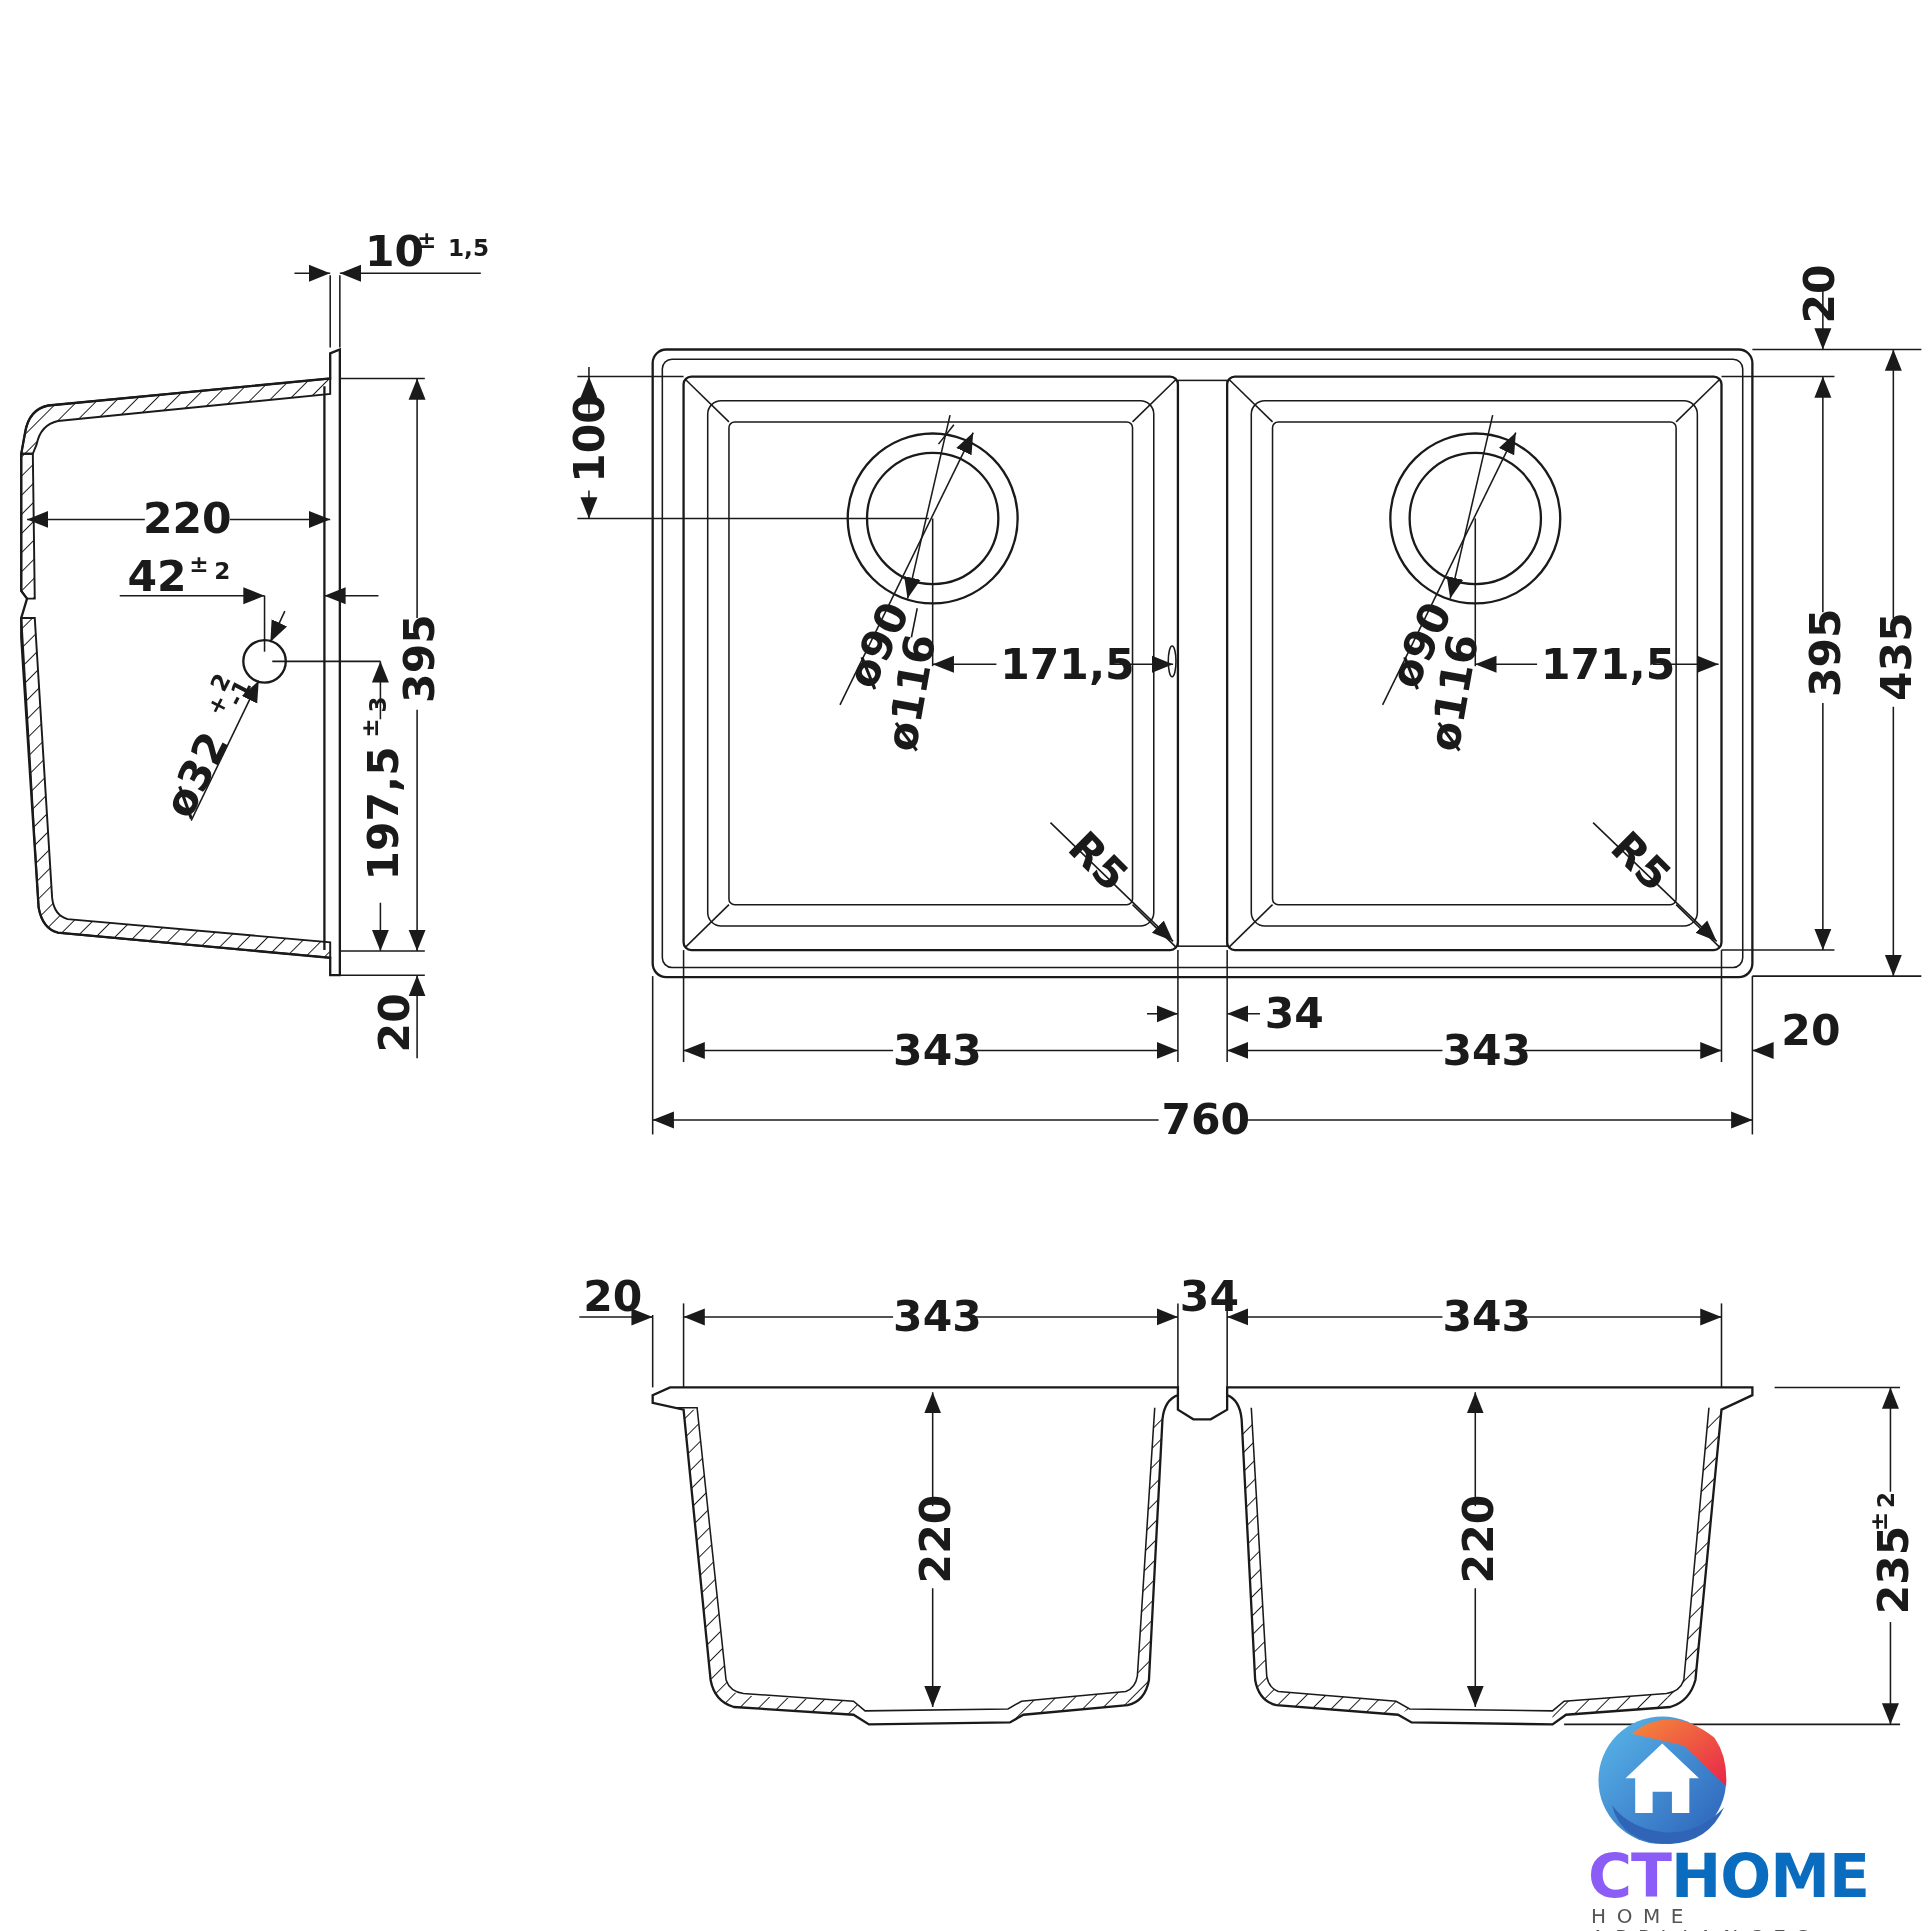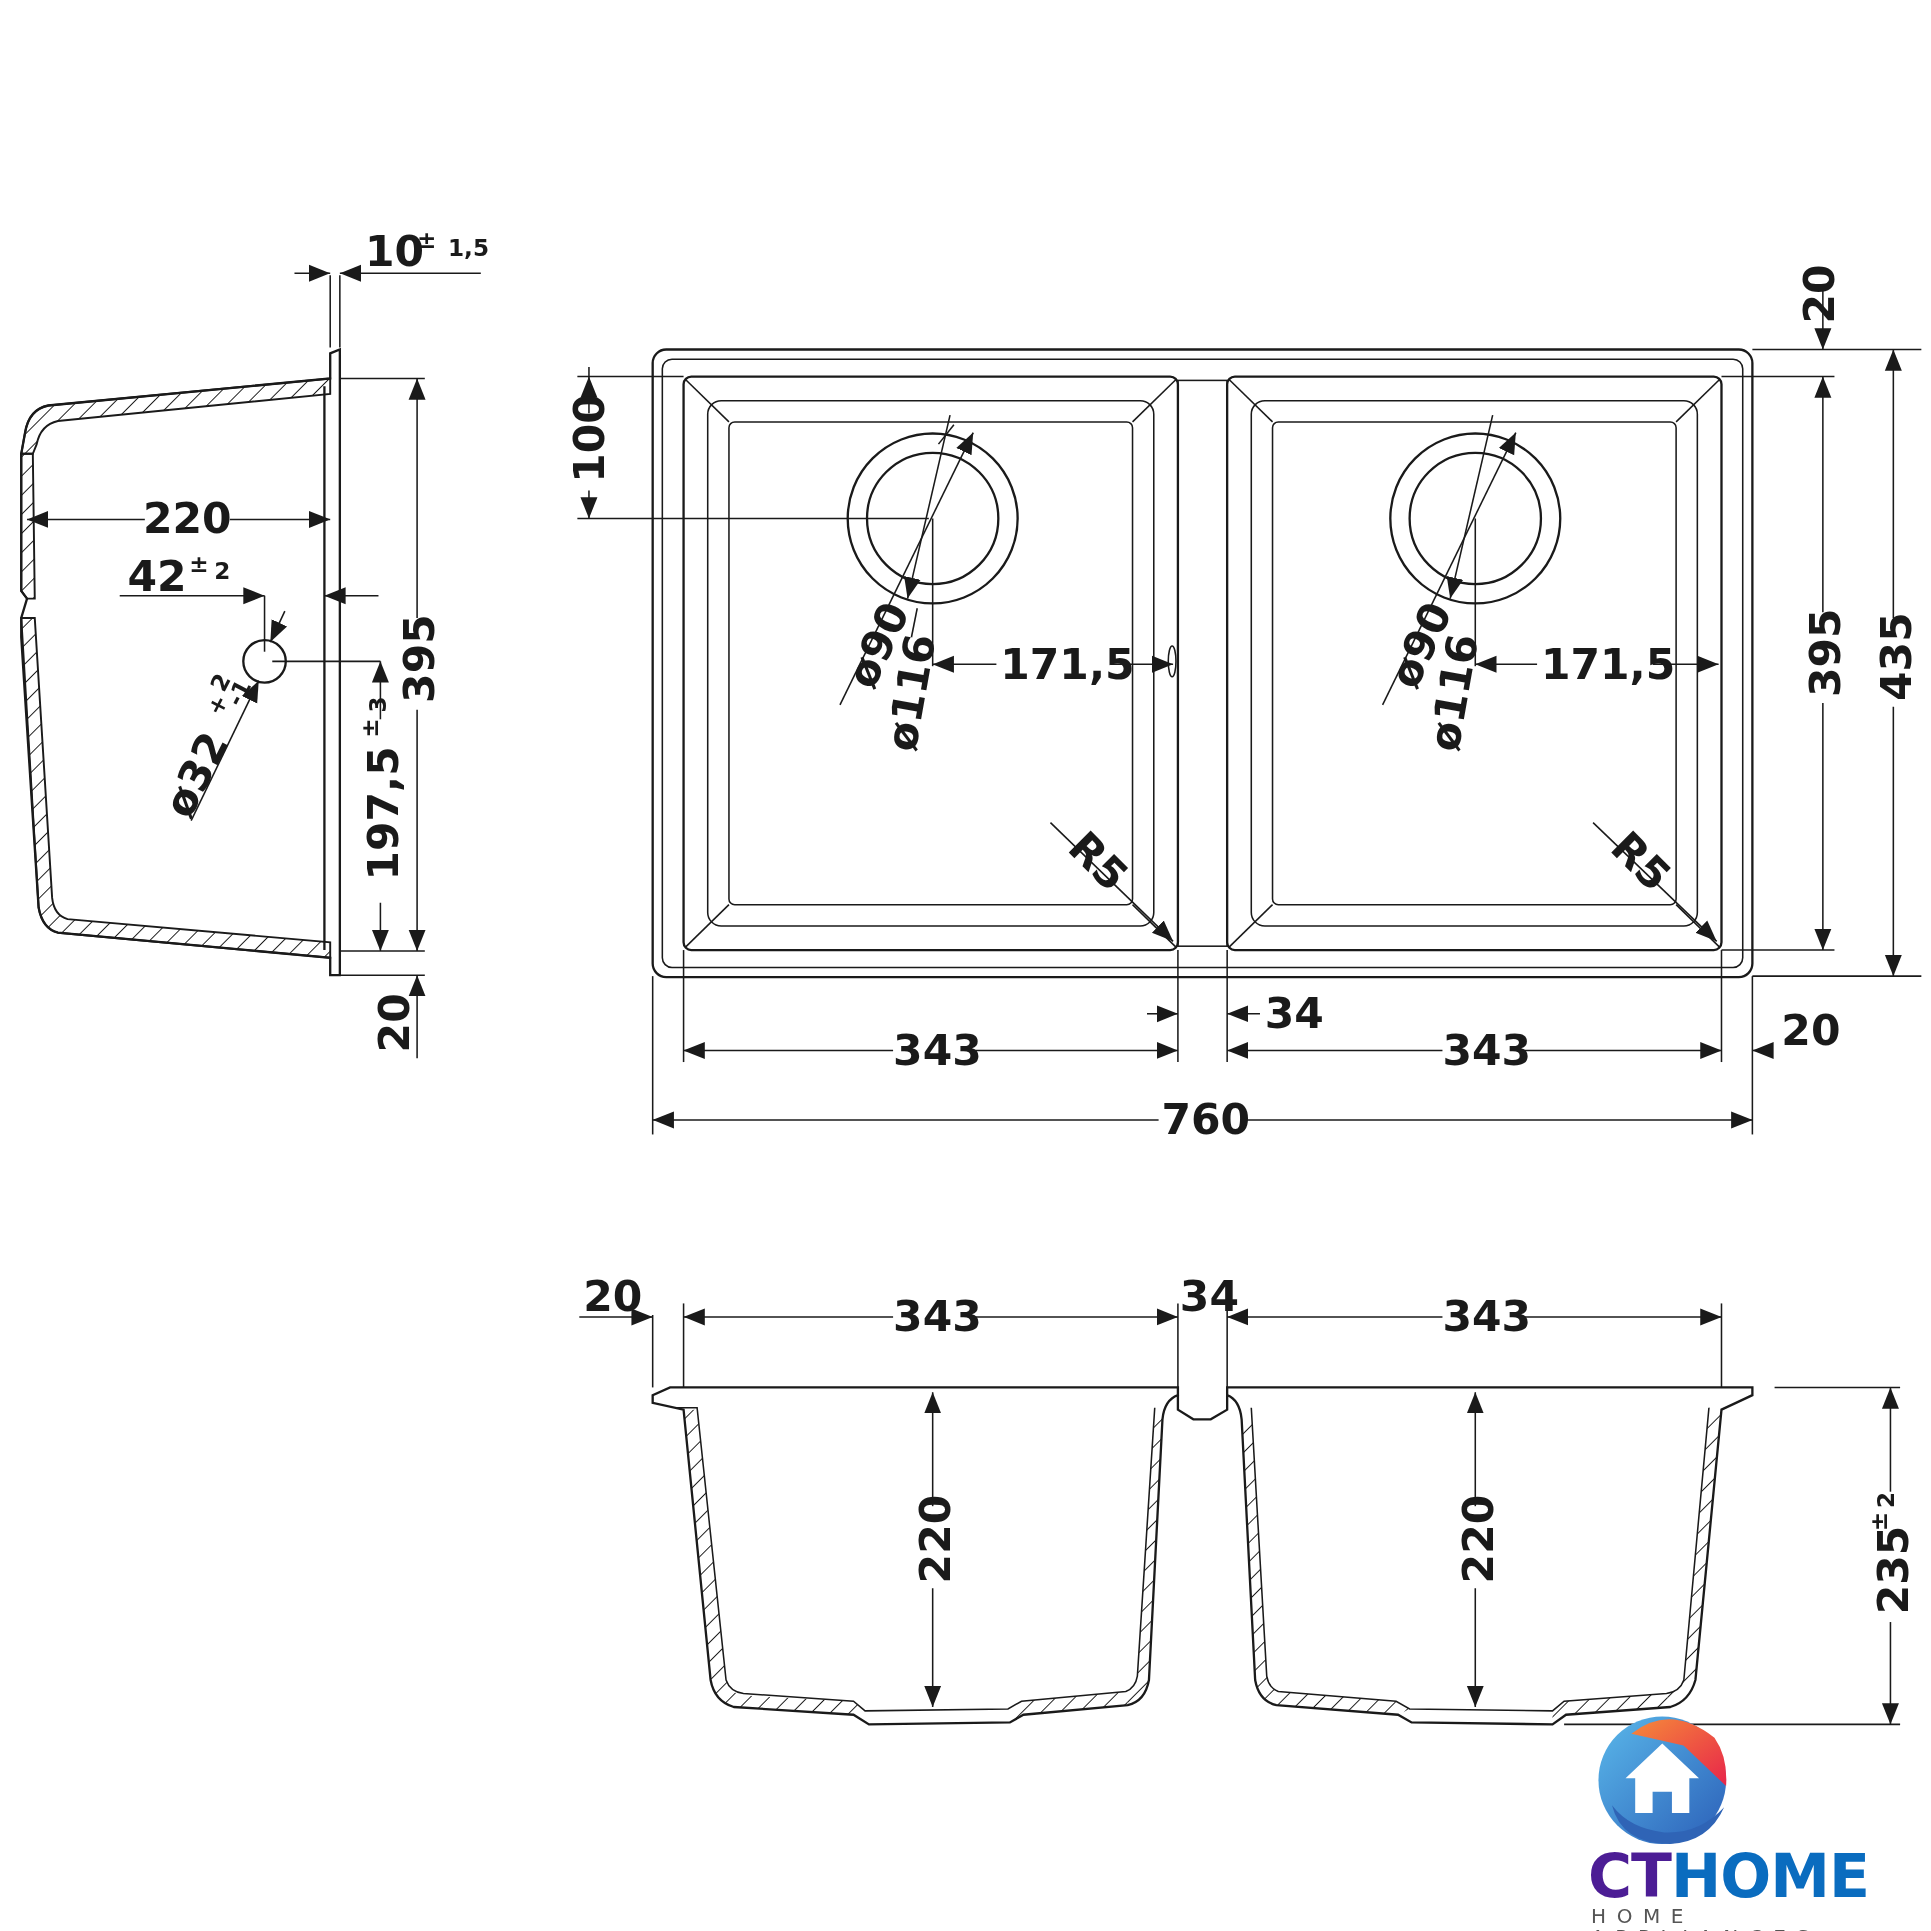--- a/index.html
+++ b/index.html
@@ -4,21 +4,21 @@
 <style>
   html,body{margin:0;padding:0;background:#ffffff;}
   body{width:1931px;height:1931px;position:relative;overflow:hidden;font-family:"DejaVu Sans","Liberation Sans",sans-serif;}
   svg.drawing{position:absolute;left:0;top:0;width:1931px;height:1931px;}
   .ln{stroke:#1a1a1a;stroke-width:2.4;fill:none;}
   .thin{stroke:#1a1a1a;stroke-width:1.6;fill:none;}
   .lbl{font-size:44px;font-weight:bold;fill:#1a1a1a;font-family:"DejaVu Sans","Liberation Sans",sans-serif;}
   .sup{font-size:24px;font-weight:bold;fill:#1a1a1a;font-family:"DejaVu Sans","Liberation Sans",sans-serif;}
   .logo{position:absolute;left:1583px;top:1699px;width:348px;height:232px;}
   .logo-text{position:absolute;left:1588px;top:1846px;font-family:"DejaVu Sans","Liberation Sans",sans-serif;font-weight:900;font-size:60px;letter-spacing:-1px;line-height:60px;}
-  .logo-ct{color:#4c1d95;}
+  .logo-ct{color:#8b5cf6;}
   .logo-home{color:#0a6cbf;}
   .logo-sub{position:absolute;left:1591px;top:1906px;font-family:"DejaVu Sans","Liberation Sans",sans-serif;font-size:20px;letter-spacing:10.6px;color:#555555;line-height:21px;}
 </style>
 </head>
 <body>
 
 <svg class="drawing" viewBox="0 0 2000 2000" xmlns="http://www.w3.org/2000/svg">
   <defs>
     <marker id="arr" viewBox="0 0 10 10" refX="10" refY="5" markerWidth="9" markerHeight="9" orient="auto-start-reverse" markerUnits="userSpaceOnUse">
       <path d="M0,0 L10,5 L0,10 z" fill="#1a1a1a"></path>

